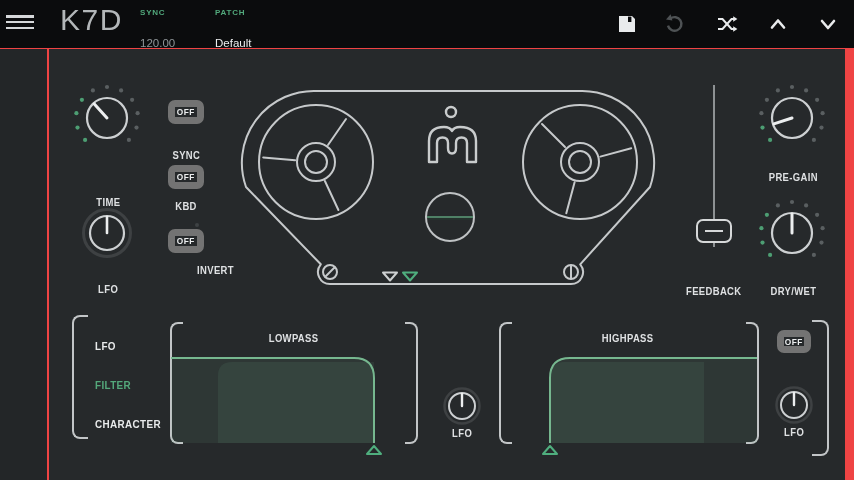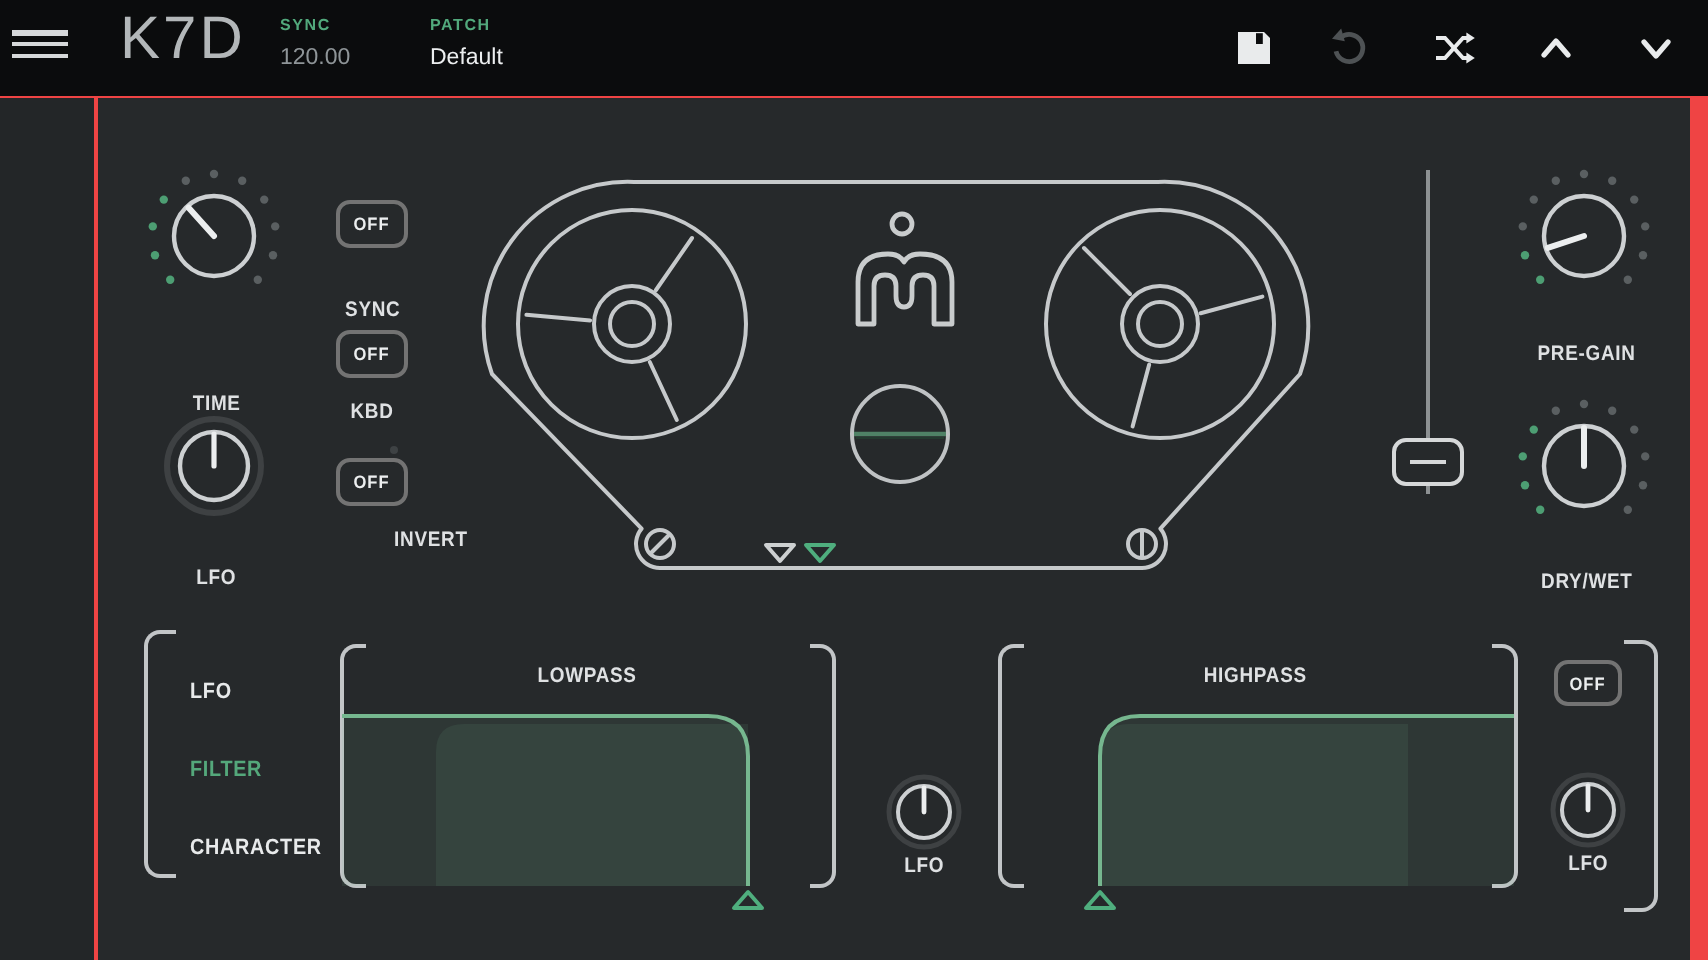--- a/index.html
+++ b/index.html
@@ -9,34 +9,34 @@
     -webkit-font-smoothing:antialiased;
   }
   
   .topbar { position:absolute; left:0; top:0; width:854px; height:48px; background:#0b0c0d; }
   .hamburger { position:absolute; left:6px; top:15px; width:28px; height:14px; cursor:pointer; }
   .hamburger span { display:block; width:28px; height:2.6px; background:#d6d8da; margin-bottom:3.2px; }
   .logo { position:absolute; left:60px; top:3px; font-size:30px; font-weight:300;
           color:#b3b7b9; letter-spacing:1.5px; }
   .tb-group { position:absolute; top:0; }
   .tb-label { font-size:8px; font-weight:bold; letter-spacing:0.8px; color:#52a97c; margin-top:8px; }
-  .tb-value { font-size:11.5px; margin-top:6px; }
+  .tb-value { font-size:11.5px; margin-top:20px; }
   .tb-value.dim { color:#8f9598; }
   .tb-value.bright { color:#eceeef; }
   .tb-icon { position:absolute; top:13px; width:22px; height:22px; cursor:pointer; }
   
   .sidebar { position:absolute; left:0; top:49px; width:47px; height:431px; background:#232628; }
   .main { position:absolute; left:49px; top:49px; width:796px; height:431px; background:#26292b; }
   
   .lblc { position:absolute; text-align:center; }
   .lbl { display:inline-block; font-size:10.5px; font-weight:bold; letter-spacing:0.4px;
          color:#dfe1e3; transform:scaleX(0.9); transform-origin:center; white-space:nowrap; }
   
   .toggle { position:absolute; width:36px; height:24px; box-sizing:border-box;
-            border:2px solid #737373; border-radius:7px; background:transparent;
+            border:7px solid #737373; border-radius:7px; background:transparent;
             display:flex; align-items:center; justify-content:center; cursor:pointer; }
   .toggle .st { font-size:9px; font-weight:bold; letter-spacing:0.5px; color:#eceeef;
                 transform:scaleX(0.92); }
   
   .knob { position:absolute; cursor:pointer; }
   
   .fb-track { position:absolute; left:713px; top:85px; width:2px; height:162px; background:#8d9193; }
   .fb-handle { position:absolute; left:696px; top:219px; width:36px; height:24px; box-sizing:border-box;
                border:2px solid #d6d8d9; border-radius:7px; background:#26292b; cursor:grab;
                display:flex; align-items:center; justify-content:center; }
@@ -198,20 +198,23 @@
       </g>
 
       <polygon points="383,272.5 397,272.5 390,280.5" fill="none" stroke="#cdd0d1" stroke-width="2" stroke-linejoin="round"></polygon>
       <polygon points="403,272.5 417,272.5 410,280.5" fill="none" stroke="#4fae7e" stroke-width="2" stroke-linejoin="round"></polygon>
     </svg>
 
     <div class="fb-track" style="left:664px; top:36px;"></div>
     <div class="fb-handle" style="left:647px; top:170px;">
         <i></i>
       </div>
+    <div class="lblc" style="left:605px; top:232px; width:120px;">
+      <span class="lbl">FEEDBACK</span>
+    </div>
 
     <div class="knob" style="left:708px; top:34px; width:70px; height:70px;">
       <svg width="70" height="70" viewBox="0 0 70 70">
         <circle cx="13.1" cy="56.9" r="2.1" fill="#4d9e73"></circle>
           <circle cx="5.5" cy="44.6" r="2.1" fill="#4d9e73"></circle>
         <circle cx="4.4" cy="30.2" r="2.1" fill="#5a5f61"></circle>
           <circle cx="9.9" cy="16.8" r="2.1" fill="#5a5f61"></circle>
         <circle cx="20.9" cy="7.4" r="2.1" fill="#5a5f61"></circle>
           <circle cx="35" cy="4" r="2.1" fill="#5a5f61"></circle>
         <circle cx="49.1" cy="7.4" r="2.1" fill="#5a5f61"></circle>

